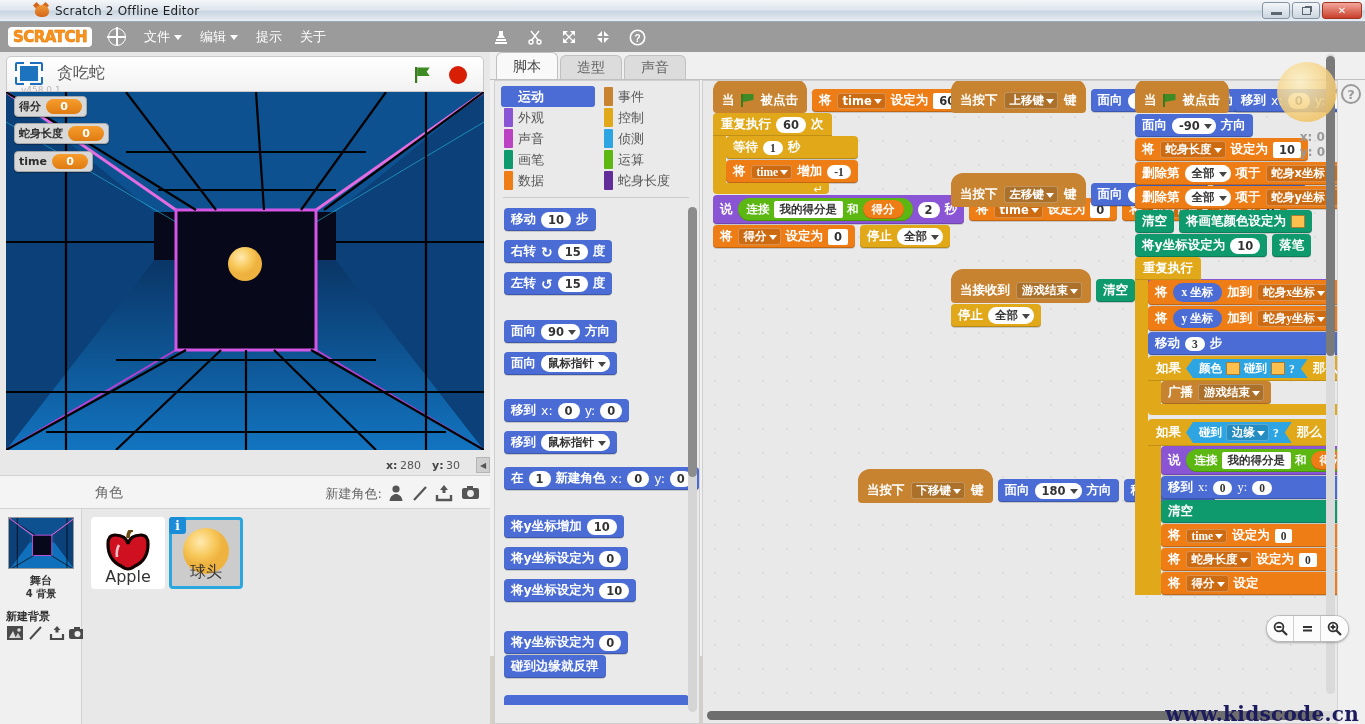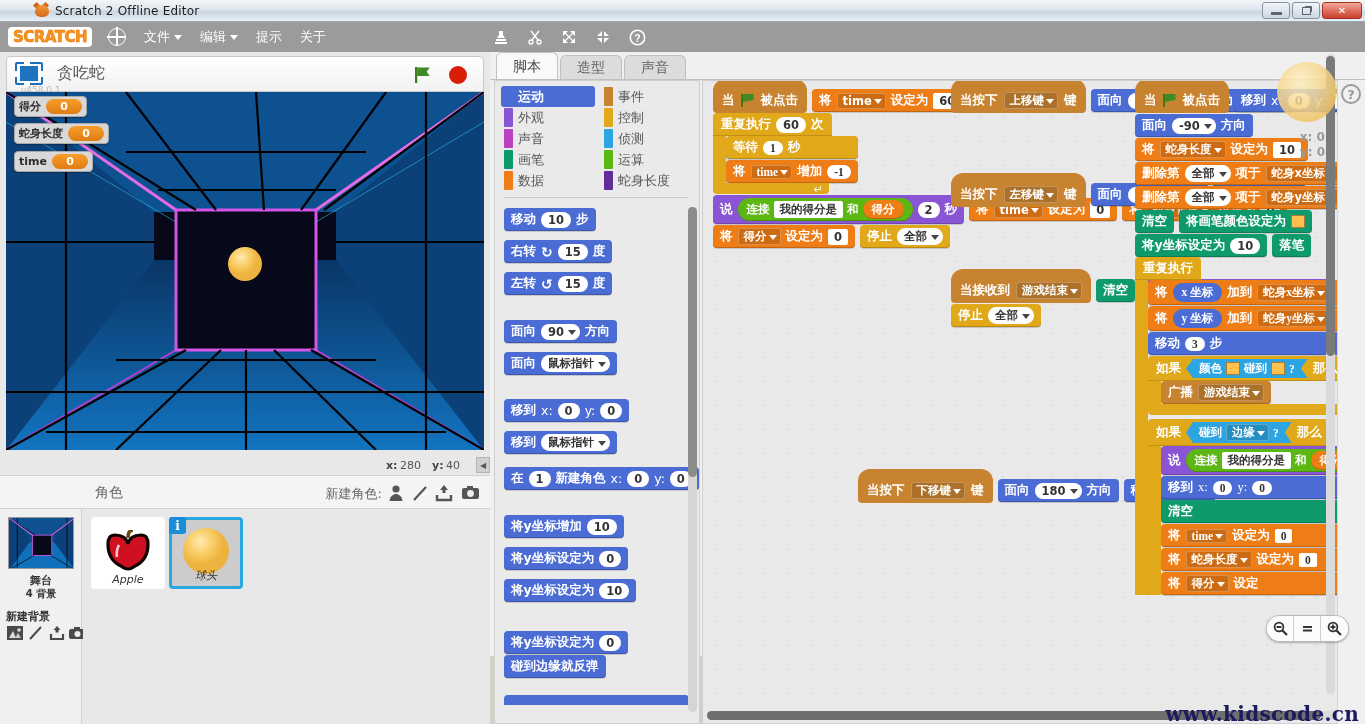--- a/index.html
+++ b/index.html
@@ -128,21 +128,21 @@
   #newbg-lbl{position:absolute;left:6px;top:100px;font-size:11px;font-weight:bold;color:#333;}
   #newbg-icons{position:absolute;left:6px;top:116px;display:flex;gap:4px;align-items:center;}
   .bgicon{width:17px;height:16px;display:flex;align-items:center;justify-content:center;
     font-size:13px;color:#4a4a4a;}
   #sprite-list{ position:absolute;left:83px;top:34px;width:407px;height:215px;
     background:#e8e8e8;padding:8px;display:flex;gap:4px;align-items:flex-start;}
   .sprite-cell{ width:74px;height:72px;background:#fff;border-radius:4px;
     position:relative;display:flex;flex-direction:column;align-items:center;
     justify-content:center;}
   .sprite-cell.selected{ background:#ccc;border:3px solid #29a8e0;}
-  .sprite-name{ position:absolute;bottom:3px;font-size:11px;color:#333;font-style:italic;}
+  .sprite-name{ position:absolute;bottom:3px;font-size:16px;color:#333;}
   .info-badge{ position:absolute;left:-3px;top:-3px;width:17px;height:17px;
     border-radius:3px;background:#1a8cd8;color:#fff;font-size:12px;
     font-weight:bold;display:flex;align-items:center;justify-content:center;
     font-family:"DejaVu Serif",serif;}
 
   
   #editor{ position:absolute;left:490px;top:52px;width:875px;height:604px;
     background:#f0f0f0;}
   #tabs{ position:absolute;left:0;top:0;height:28px;display:flex;
     align-items:flex-end;padding-left:6px;gap:2px;}
@@ -449,21 +449,21 @@
       <span class="wname">time</span>
       <span class="wval">0</span>
     </div>
   </div>
 </div>
 
 <div id="coordbar">
   <span class="lbl" style="left:386px;top:4px;">x:</span>
   <span class="val" style="left:400px;top:4px;">280</span>
   <span class="lbl" style="left:432px;top:4px;">y:</span>
-  <span class="val" style="left:446px;top:4px;">40</span>
+  <span class="val" style="left:446px;top:4px;">30</span>
   <span class="arrowbox">◀</span>
 </div>
 
 <div id="spritepane">
   <div id="sp-header">
     <div id="sp-title">角色</div>
     <div id="sp-new">新建角色:</div>
     <div class="newicon" style="right:84px;">
       <svg width="18" height="18" viewBox="0 0 18 18">
           <circle cx="9" cy="5" r="3.6" fill="#555"></circle>

